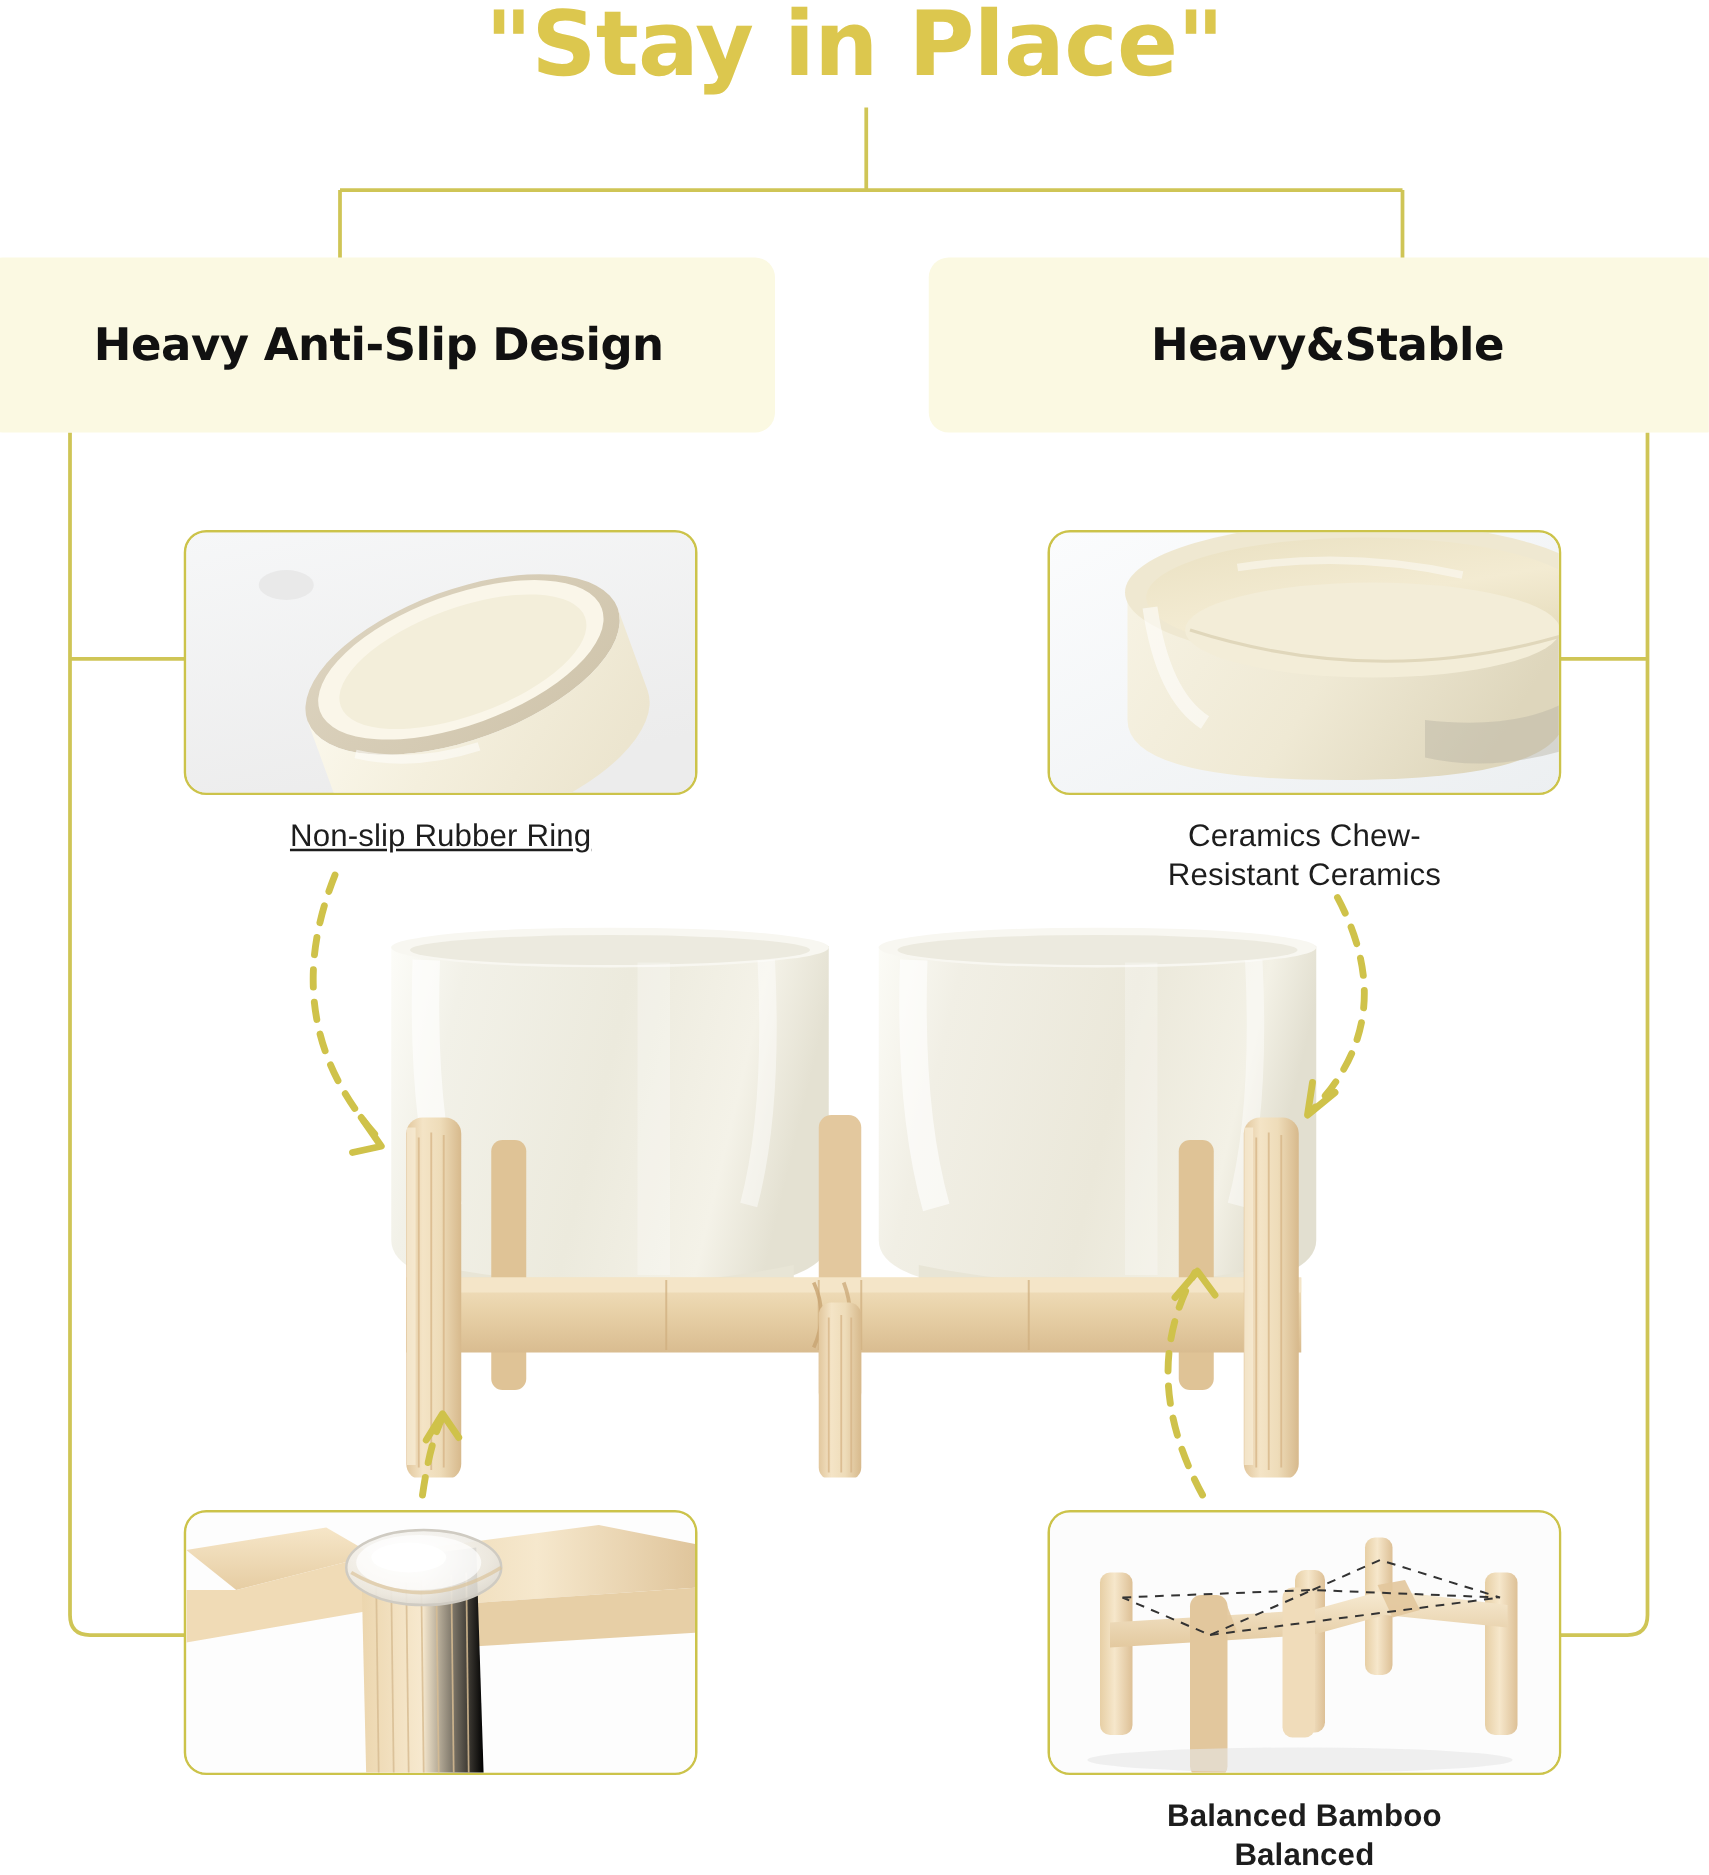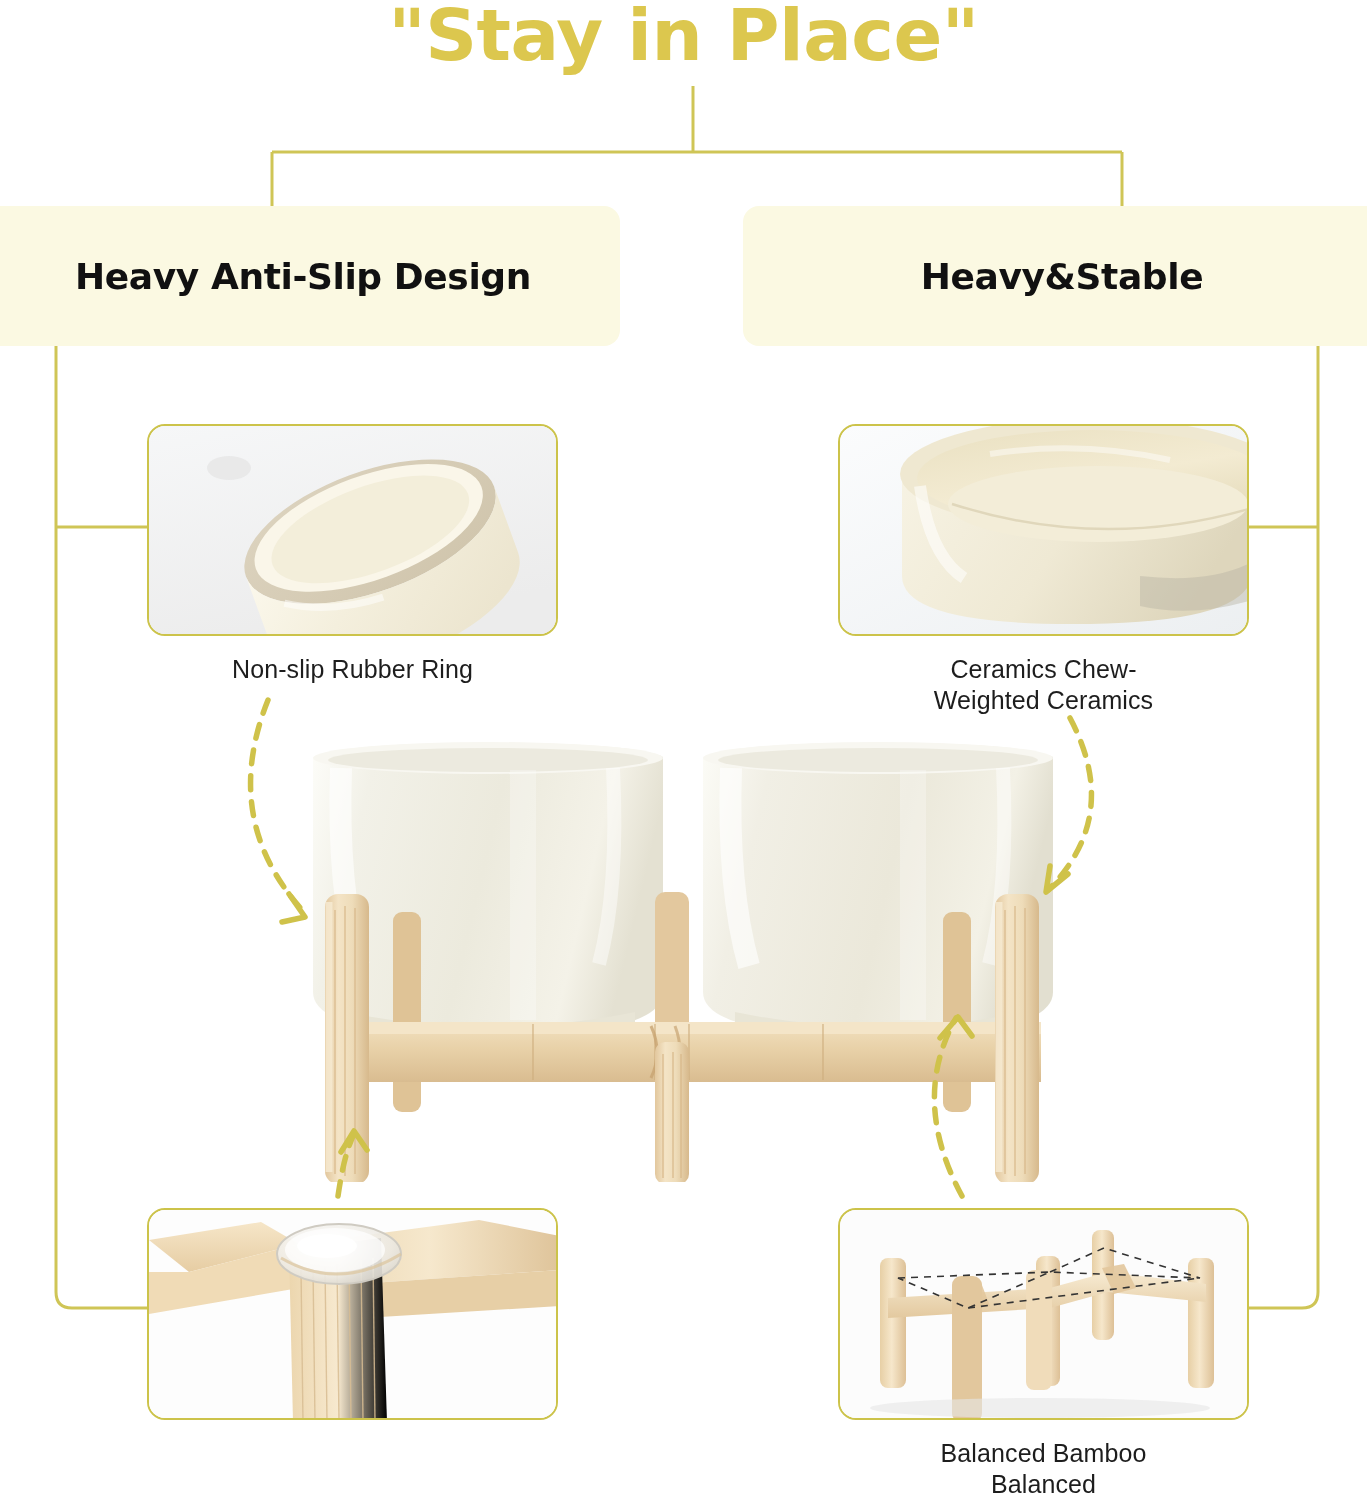--- a/index.html
+++ b/index.html
@@ -73,24 +73,24 @@
 
   .cap {
     position: absolute;
     text-align: center;
     color: #1d1d1d;
     font-size: 25px;
     line-height: 1.22;
     font-family: "Liberation Sans", sans-serif;
     letter-spacing: 0.1px;
   }
-  .cap.tl { left: 147px; top: 654px;  width: 411px; }
+  .cap.tl { left: 147px; top: 654px;  width: 411px; text-decoration: underline; }
   .cap.tr { left: 820px; top: 654px;  width: 447px; }
   .cap.bl { left: 147px; top: 1438px; width: 411px; }
-  .cap.br { left: 838px; top: 1438px; width: 411px; }
+  .cap.br { left: 838px; top: 1438px; width: 411px; font-weight: bold; }
 
   
   #hero {
     position: absolute;
     left: 283px; top: 742px;
     width: 800px; height: 440px;
   }
 </style>
 </head>
 <body>
@@ -185,21 +185,21 @@
       <path d="M 112 78 q 150 48 300 4" stroke="#e0d7bb" stroke-width="2.5" fill="none"></path>
 
       <path d="M 80 60 q 10 70 44 92" stroke="#ffffff" stroke-width="12" fill="none" opacity="0.55"></path>
       <path d="M 150 28 q 90 -14 180 6" stroke="#ffffff" stroke-width="6" fill="none" opacity="0.45"></path>
 
       <path d="M 300 150 q 70 8 112 -14 l 0 38 q -60 18 -112 6 z" fill="#b9b4a4" opacity="0.45"></path>
     </svg>
   </div>
   <div class="cap tr">
     <span>Ceramics Chew-</span><br>
-    <span>Weighted Ceramics</span>
+    <span>Resistant Ceramics</span>
   </div>
 
   <div class="inset bl">
     <svg viewBox="0 0 411 212" width="411" height="212">
       <defs>
         <linearGradient id="bamA" x1="0" y1="0" x2="0" y2="1">
           <stop offset="0" stop-color="#f6e6c8"></stop>
             <stop offset="1" stop-color="#e6cda3"></stop>
         </linearGradient>
         <linearGradient id="bamB" x1="0" y1="0" x2="1" y2="0">

